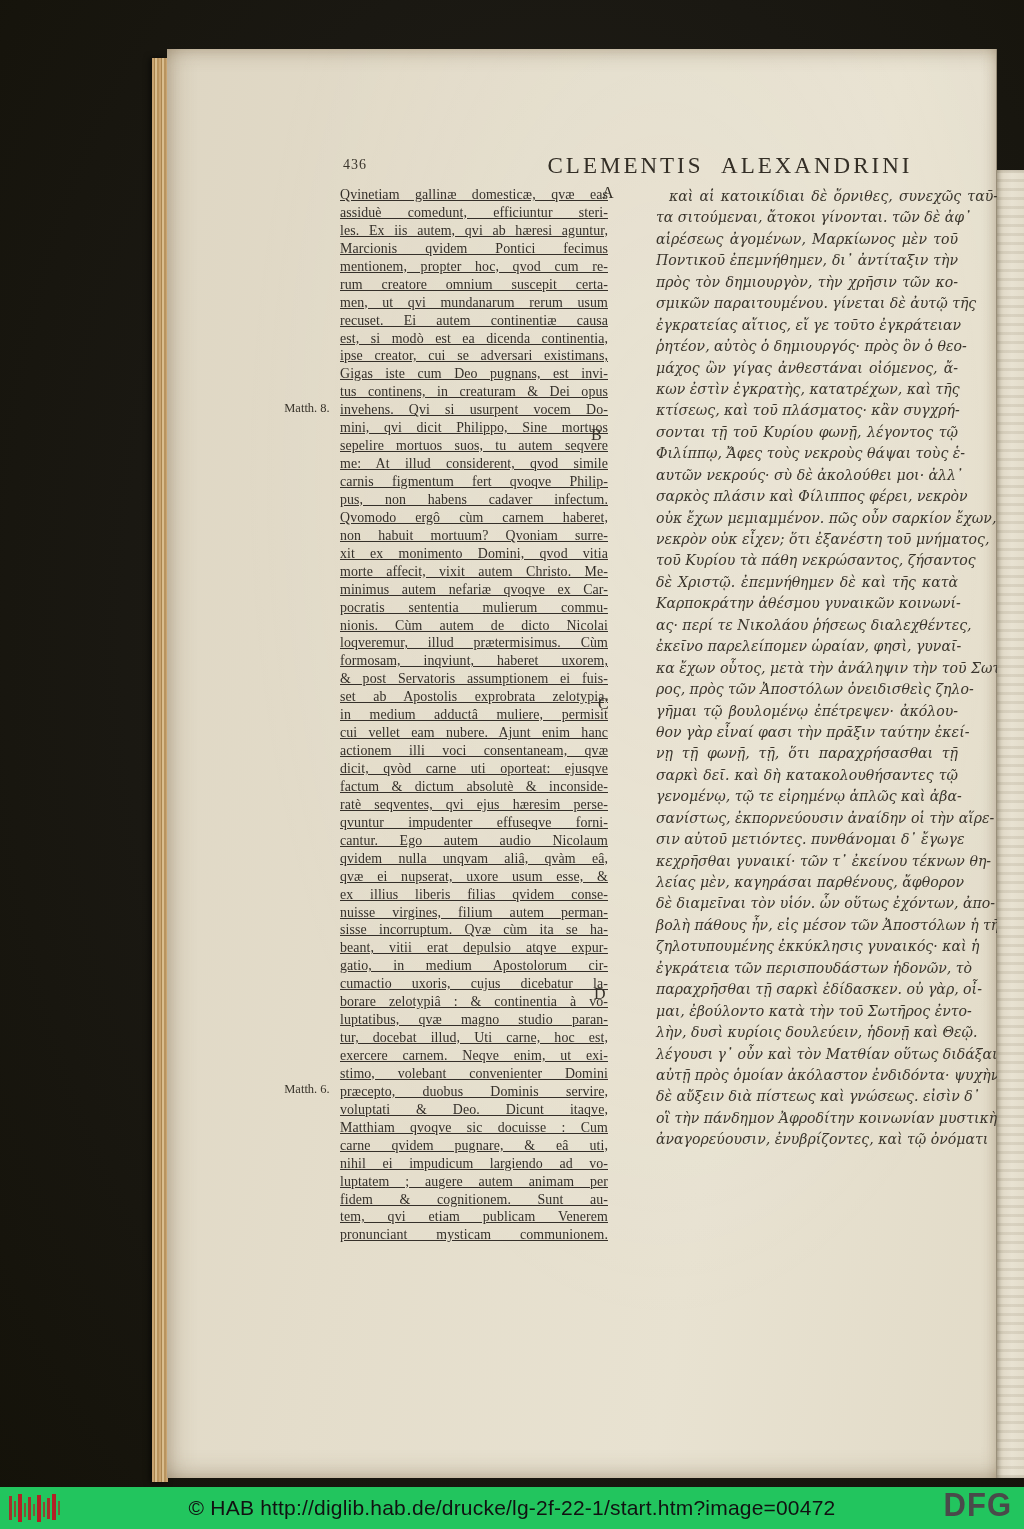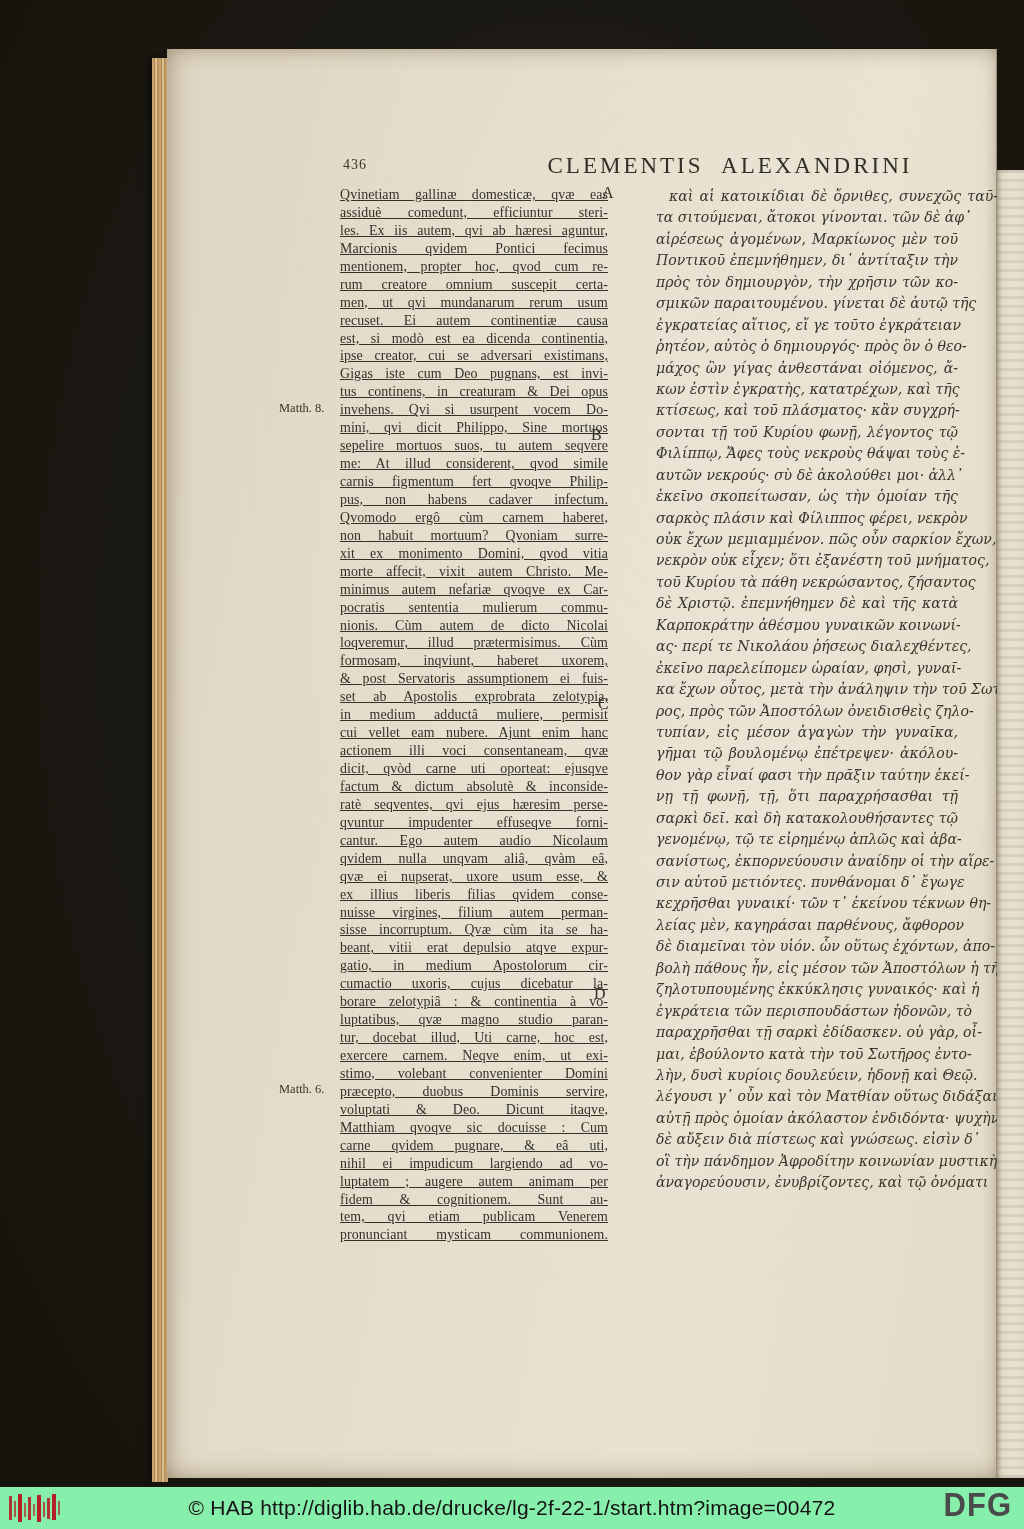--- a/index.html
+++ b/index.html
@@ -52,36 +52,36 @@
   }
   .col-greek{left:449px;width:342px;color:#3a352c;}
   .col-greek .tline{
     font-family:"DejaVu Serif", serif;font-style:italic;
     font-size:14.1px;line-height:21.45px;height:21.45px;
     text-align:justify;text-align-last:justify;white-space:nowrap;margin-left:40px;
   }
   
   .col-greek .tline:first-child{padding-left:13px;width:329px;}
   .margin-note{
-    position:absolute;width:56px;text-align:left;
+    position:absolute;width:56px;text-align:center;
     font-size:12.5px;color:#3a352c;
   }
   .mn-0{left:112px;top:352px;}
   .mn-1{left:112px;top:1033px;}
   .secletter{
     position:absolute;font-size:16px;color:#332e26;font-family:"Liberation Serif",serif;
   }
   .sl-a{left:435px;top:135px;}
   .sl-b{left:424px;top:377px;}
   .sl-c{left:431px;top:646px;}
   .sl-d{left:427px;top:936px;}
   
   .footer{
     position:absolute;left:0;bottom:0;width:1024px;height:42px;
-    background:#86efac;display:flex;align-items:center;justify-content:center;
+    background:#22c55e;display:flex;align-items:center;justify-content:center;
     font-family:"Liberation Sans", sans-serif;
   }
   .footer .copyright{font-size:21px;color:#111;letter-spacing:.2px;}
   .hab-logo{position:absolute;left:8px;top:5px;width:56px;height:32px;}
   .dfg{
     position:absolute;right:12px;top:1px;
     font-size:31px;font-weight:900;color:#4a4a4a;letter-spacing:1px;
     font-family:"Liberation Sans", sans-serif;transform:scaleY(1.05);
   }
 </style>
@@ -172,32 +172,30 @@
         <div class="tline">πρὸς τὸν δημιουργὸν, τὴν χρῆσιν τῶν κο-</div>
         <div class="tline">σμικῶν παραιτουμένου. γίνεται δὲ ἀυτῷ τῆς</div>
         <div class="tline">ἐγκρατείας αἴτιος, εἴ γε τοῦτο ἐγκράτειαν</div>
         <div class="tline">ῥητέον, αὐτὸς ὁ δημιουργός· πρὸς ὃν ὁ θεο-</div>
         <div class="tline">μάχος ὢν γίγας ἀνθεστάναι οἰόμενος, ἄ-</div>
         <div class="tline">κων ἐστὶν ἐγκρατὴς, κατατρέχων, καὶ τῆς</div>
         <div class="tline">κτίσεως, καὶ τοῦ πλάσματος· κἂν συγχρή-</div>
         <div class="tline">σονται τῇ τοῦ Κυρίου φωνῇ, λέγοντος τῷ</div>
         <div class="tline">Φιλίππῳ, Ἄφες τοὺς νεκροὺς θάψαι τοὺς ἑ-</div>
         <div class="tline">αυτῶν νεκρούς· σὺ δὲ ἀκολούθει μοι· ἀλλ᾽</div>
-        <div class="tline">ἐκεῖνο σκοπείτωσαν, ὡς τὴν ὁμοίαν τῆς</div>
         <div class="tline">σαρκὸς πλάσιν καὶ Φίλιππος φέρει, νεκρὸν</div>
         <div class="tline">οὐκ ἔχων μεμιαμμένον. πῶς οὖν σαρκίον ἔχων,</div>
         <div class="tline">νεκρὸν οὐκ εἶχεν; ὅτι ἐξανέστη τοῦ μνήματος,</div>
         <div class="tline">τοῦ Κυρίου τὰ πάθη νεκρώσαντος, ζήσαντος</div>
         <div class="tline">δὲ Χριστῷ. ἐπεμνήθημεν δὲ καὶ τῆς κατὰ</div>
         <div class="tline">Καρποκράτην ἀθέσμου γυναικῶν κοινωνί-</div>
         <div class="tline">ας· περί τε Νικολάου ῥήσεως διαλεχθέντες,</div>
         <div class="tline">ἐκεῖνο παρελείπομεν ὡραίαν, φησὶ, γυναῖ-</div>
         <div class="tline">κα ἔχων οὗτος, μετὰ τὴν ἀνάληψιν τὴν τοῦ Σωτῆ-</div>
         <div class="tline">ρος, πρὸς τῶν Ἀποστόλων ὀνειδισθεὶς ζηλο-</div>
-        <div class="tline">τυπίαν, εἰς μέσον ἀγαγὼν τὴν γυναῖκα,</div>
         <div class="tline">γῆμαι τῷ βουλομένῳ ἐπέτρεψεν· ἀκόλου-</div>
         <div class="tline">θον γὰρ εἶναί φασι τὴν πρᾶξιν ταύτην ἐκεί-</div>
         <div class="tline">νῃ τῇ φωνῇ, τῇ, ὅτι παραχρήσασθαι τῇ</div>
         <div class="tline">σαρκὶ δεῖ. καὶ δὴ κατακολουθήσαντες τῷ</div>
         <div class="tline">γενομένῳ, τῷ τε εἰρημένῳ ἁπλῶς καὶ ἀβα-</div>
         <div class="tline">σανίστως, ἐκπορνεύουσιν ἀναίδην οἱ τὴν αἵρε-</div>
         <div class="tline">σιν αὐτοῦ μετιόντες. πυνθάνομαι δ᾽ ἔγωγε</div>
         <div class="tline">κεχρῆσθαι γυναικί· τῶν τ᾽ ἐκείνου τέκνων θη-</div>
         <div class="tline">λείας μὲν, καγηράσαι παρθένους, ἄφθορον</div>
         <div class="tline">δὲ διαμεῖναι τὸν υἱόν. ὧν οὕτως ἐχόντων, ἀπο-</div>

